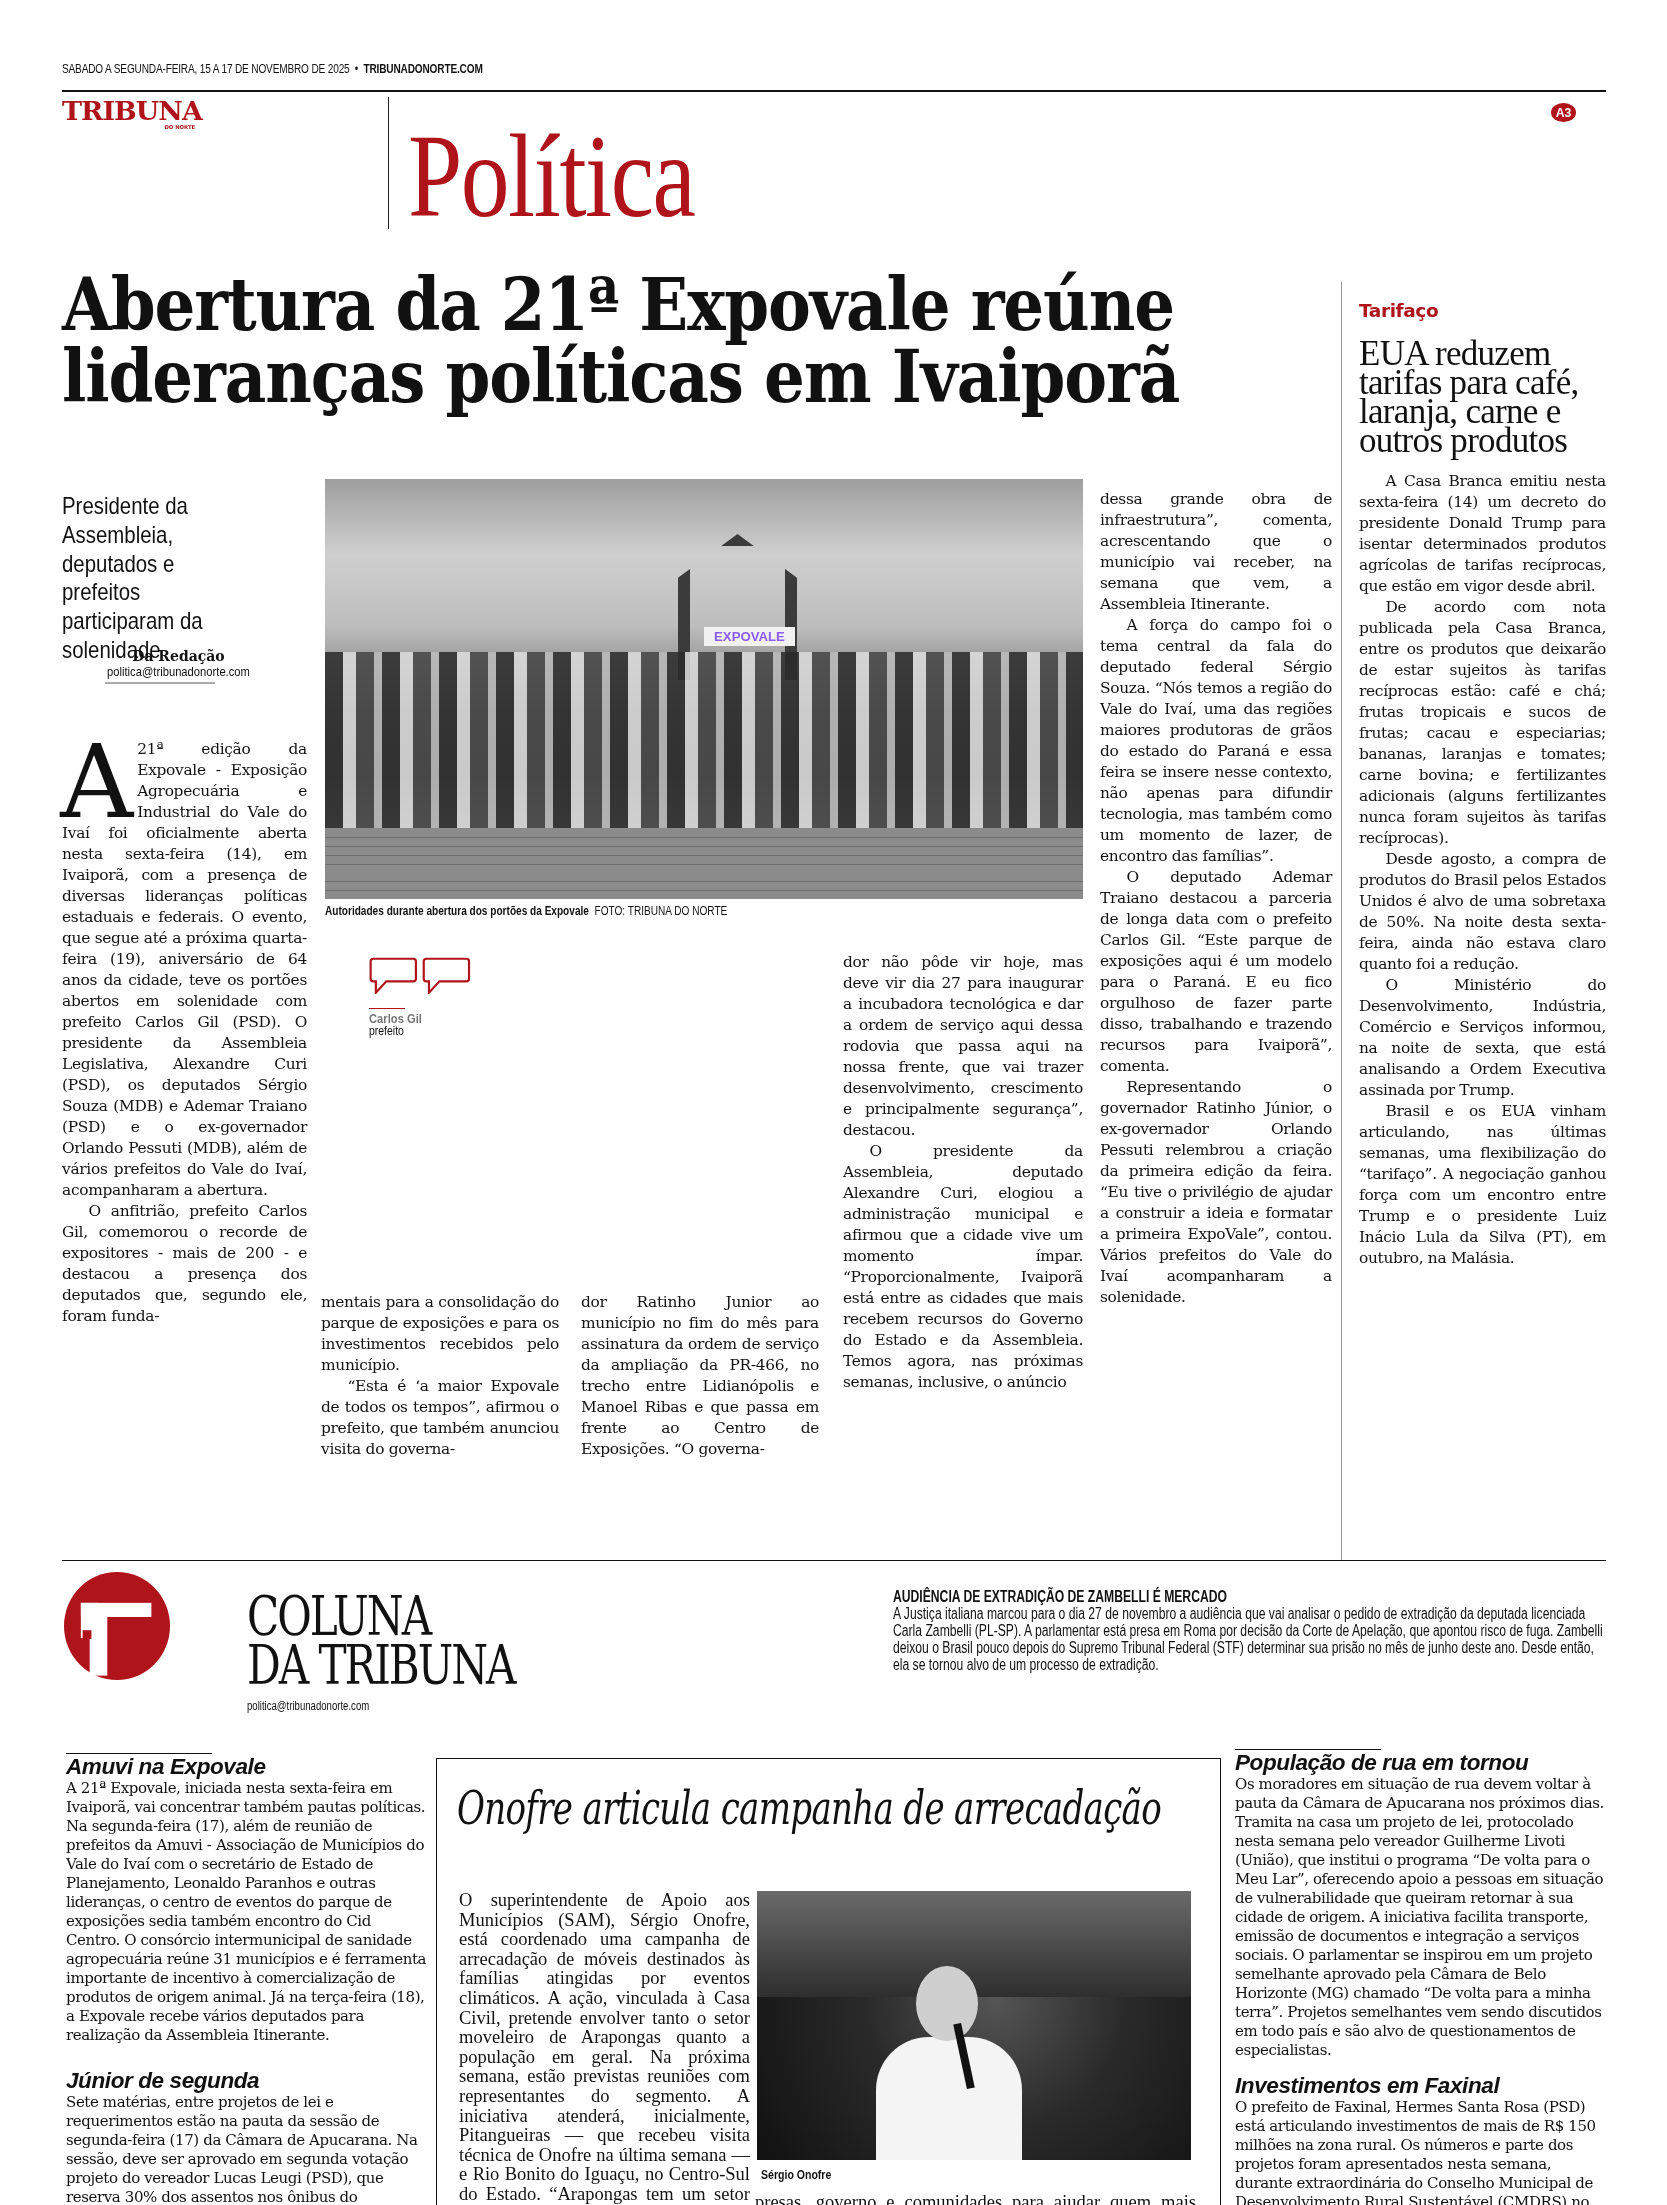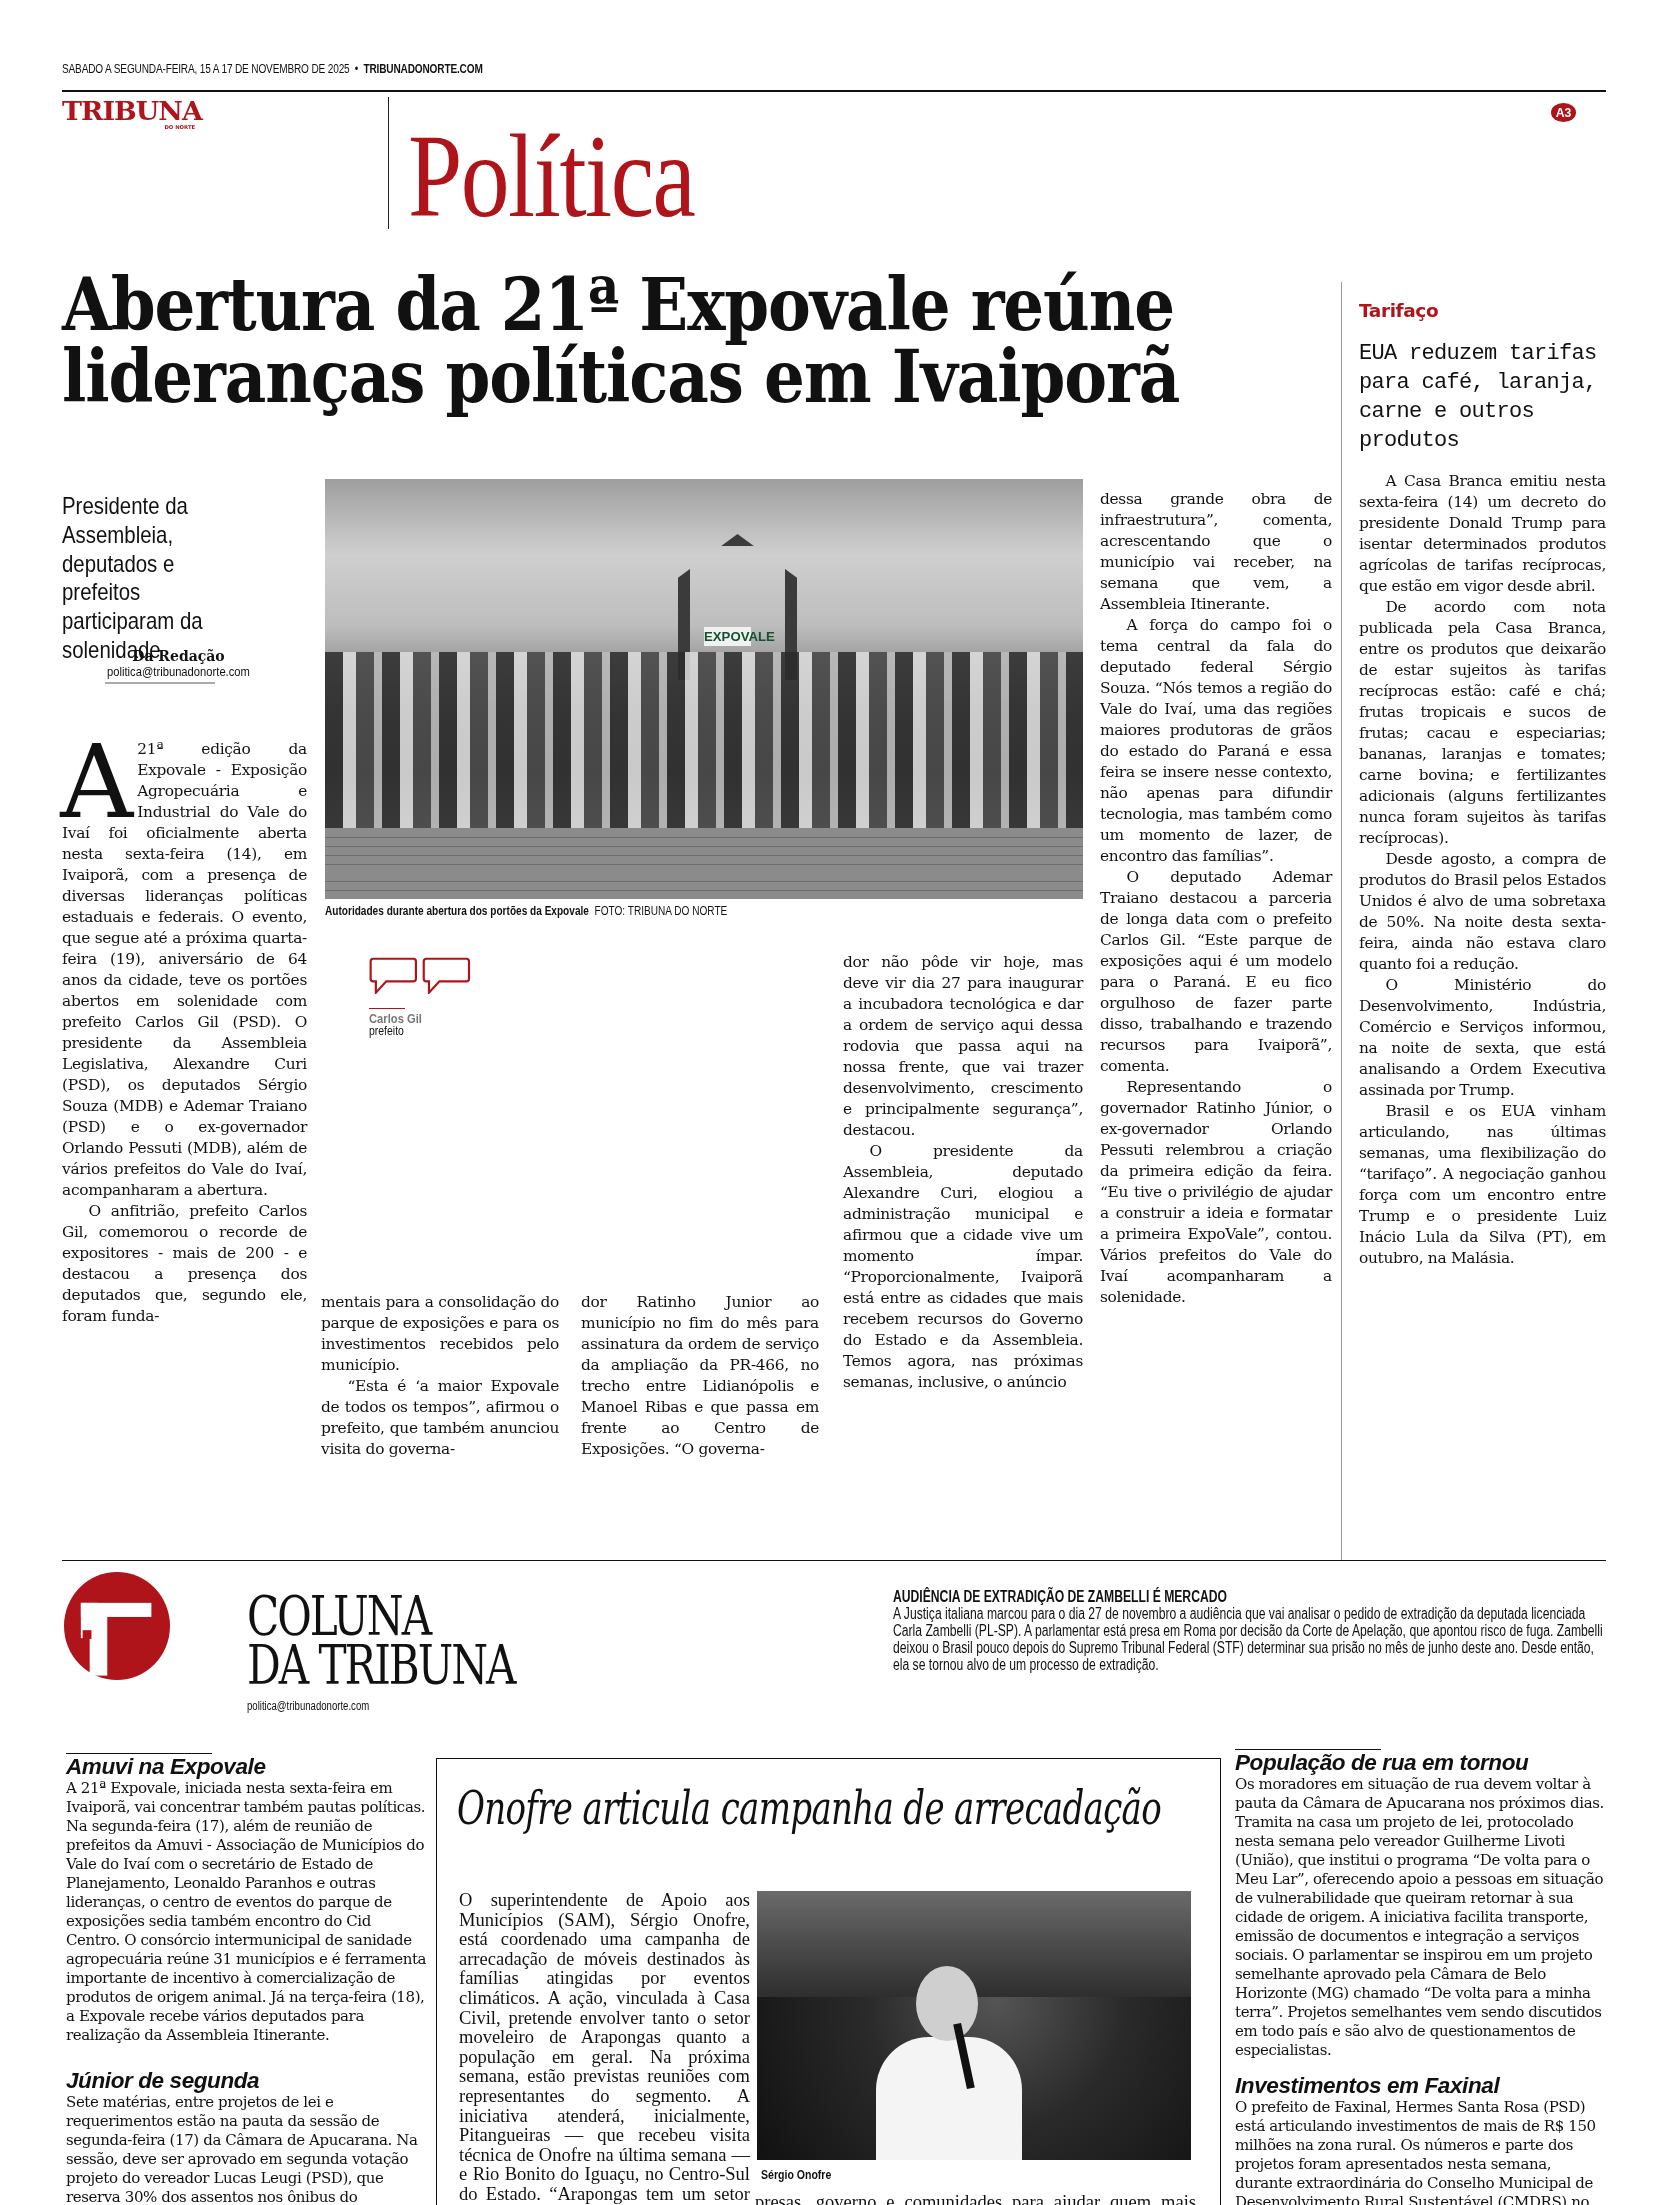--- a/index.html
+++ b/index.html
@@ -39,37 +39,37 @@
   #col2a { left: 321px; top: 1292px; width: 238px; }
   #col2b { left: 581px; top: 1292px; width: 238px; }
   #col3 { left: 843px; top: 952px; width: 240px; }
   #col4 { left: 1100px; top: 489px; width: 232px; }
 
   
   #photo { left: 325px; top: 479px; width: 758px; height: 420px; background:
       linear-gradient(180deg, #9e9e9e 0%, #cfcfcf 18%, #bdbdbd 35%, #6d6d6d 55%, #5a5a5a 70%, #8a8a8a 85%, #7a7a7a 100%);
       overflow: hidden; }
   #photo .gate { position: absolute; left: 353px; top: 55px; width: 119px; height: 146px; border: 12.3px solid #3b3b3b; border-bottom: none; clip-path: polygon(50% 0, 100% 30%, 100% 100%, 0 100%, 0 30%); background: transparent; }
-  #photo .sign { position: absolute; left: 379px; top: 148px; width: 47px; height: 19.4px; background: #f1f1f1; color: #14532d; font-family: "Liberation Sans", sans-serif; font-weight:700; font-size: 13.2px; text-align:center; line-height:19.4px; }
+  #photo .sign { position: absolute; left: 379px; top: 148px; width: 91px; height: 19.4px; background: #f1f1f1; color: #8b5cf6; font-family: "Liberation Sans", sans-serif; font-weight:700; font-size: 13.2px; text-align:center; line-height:19.4px; }
   #photo .crowd { position: absolute; left: 0; right: 0; bottom: 53px; height: 194px; background: repeating-linear-gradient(90deg, #2a2a2a 0 17.6px, #ddd 17.6px 31px, #444 31px 49px, #bbb 49px 57px); opacity: 0.85; }
   #photo .ground { position:absolute; left:0; right:0; bottom:0; height: 71px; background: repeating-linear-gradient(0deg, #8b8b8b 0 8px, #6e6e6e 8px 8.8px); }
   #photo-caption { left: 325px; top: 904px; font-family: "Liberation Sans", sans-serif; font-size: 12.3px; transform: scaleX(0.82); transform-origin: left; white-space: nowrap; }
   #photo-caption b { font-weight: 700; }
   
   #pq-wrap { left: 369px; top: 957px; width: 468px; }
   #pq-wrap .qtext { margin-top: 17.6px; font-family: "DejaVu Serif", serif; font-style: italic; font-weight: 700; font-size: 19px; line-height: 21.6px; letter-spacing: -0.4px; }
   #pq-wrap .arule { margin-top: 11.5px; width: 36px; height: 0.9px; background: #b0141b; }
   #pq-wrap .aname { font-family: "Liberation Sans", sans-serif; font-weight: 700; font-size: 13.2px; color: #777; margin-top: 2.6px; transform: scaleX(0.85); transform-origin:left; }
   #pq-wrap .arole { font-family: "Liberation Sans", sans-serif; font-size: 12.3px; transform: scaleX(0.85); transform-origin:left; margin-top: -1.8px; }
 
   
   #sidebar-vrule { left: 1341px; top: 282px; width: 0.9px; height: 1279px; background: #999; }
   #sidebar { left: 1359px; top: 300px; width: 247px; }
   #sidebar .kicker { font-family: "DejaVu Sans", sans-serif; font-weight: 700; color: #b0141b; font-size: 18.5px; letter-spacing: -0.4px; }
-  #sidebar .title { font-family: Liberation Mono, monospace; font-size: 22px; line-height: 29px; margin-top: 17.6px; letter-spacing: -0.7px; font-weight: 300; }
+  #sidebar .title { font-family: Liberation Serif, serif; font-size: 35px; line-height: 29px; margin-top: 17.6px; letter-spacing: -0.7px; font-weight: 300; }
   #sidebar .col { margin-top: 16px; width: 247px; }
 
   #section-bottom-rule { left: 62px; top: 1560px; width: 1544px; height: 0.9px; background: #111; }
 
   
   #coluna-logo { left: 64px; top: 1572px; width: 106px; height: 108px; border-radius: 50%; background: #b0141b; }
   #coluna-logo .t-svg { position:absolute; left:0; top:0; }
   #coluna-title { left: 247px; top: 1592px; font-family: "DejaVu Serif", serif; font-size: 54px; line-height: 49px; letter-spacing: -2.6px; transform: scaleX(0.78); transform-origin: left; }
   #coluna-mail { left: 247px; top: 1699px; font-family: "Liberation Sans", sans-serif; font-size: 12.3px; transform: scaleX(0.78); transform-origin: left; }
   #zambelli { left: 893px; top: 1588px; width: 715px; font-family: "Liberation Sans", sans-serif; font-size: 16px; line-height: 17px; transform: scaleX(0.76); transform-origin: left; width: 939px; }

